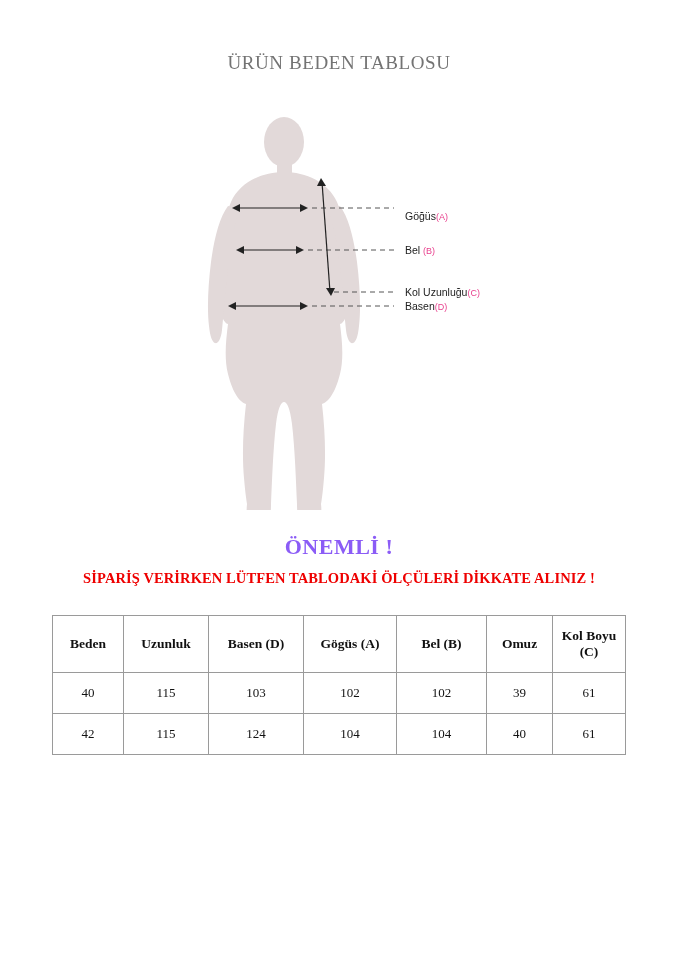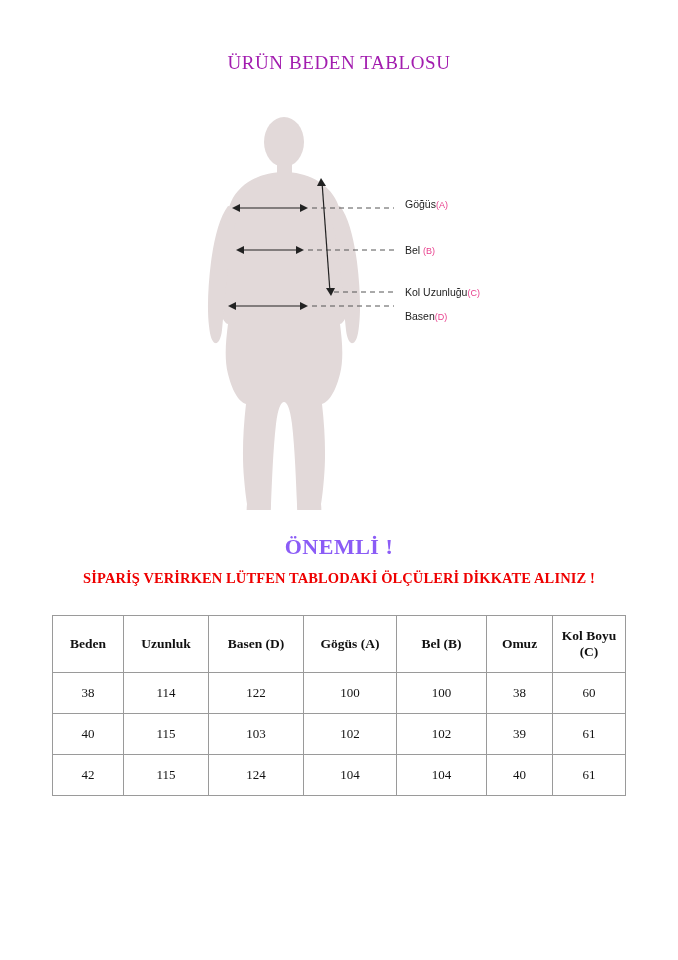--- a/index.html
+++ b/index.html
@@ -19,21 +19,21 @@
   
   .page-title {
     position: absolute;
     top: 52px;
     left: 0;
     width: 678px;
     text-align: center;
     font-family: "Liberation Serif", serif;
     font-size: 19px;
     letter-spacing: 0.6px;
-    color: #a21caf;
+    color: #737373;
   }
 
   
   .figure-area {
     position: absolute;
     top: 110px;
     left: 0;
     width: 678px;
     height: 400px;
   }
@@ -194,34 +194,34 @@
     <line x1="334" y1="182" x2="394" y2="182" stroke="#555" stroke-width="1" stroke-dasharray="5,4"></line>
 
     <g stroke="#222222" stroke-width="1.2" fill="none">
       <line x1="232" y1="196" x2="304" y2="196"></line>
     </g>
     <polygon points="228,196 236,192 236,200" fill="#222222"></polygon>
     <polygon points="308,196 300,192 300,200" fill="#222222"></polygon>
     <line x1="312" y1="196" x2="394" y2="196" stroke="#555" stroke-width="1" stroke-dasharray="5,4"></line>
   </svg>
 
-  <div class="measure-label" style="top:88px; left:405px;">
+  <div class="measure-label" style="top:100px; left:405px;">
     <span>Göğüs</span><span class="code">(A)</span>
   </div>
 
   <div class="measure-label" style="top:134px; left:405px;">
     <span>Bel</span>
     <span class="code">(B)</span>
   </div>
 
   <div class="measure-label" style="top:176px; left:405px;">
     <span>Kol Uzunluğu</span><span class="code">(C)</span>
   </div>
 
-  <div class="measure-label" style="top:200px; left:405px;">
+  <div class="measure-label" style="top:190px; left:405px;">
     <span>Basen</span><span class="code">(D)</span>
   </div>
 
 </div>
 
 <div class="important">ÖNEMLİ !</div>
 
 <div class="important-sub">SİPARİŞ VERİRKEN LÜTFEN TABLODAKİ ÖLÇÜLERİ DİKKATE ALINIZ !</div>
 
 <div class="size-table-wrap">
@@ -241,29 +241,20 @@
         <th>Uzunluk</th>
         <th>Basen (D)</th>
         <th>Gögüs (A)</th>
         <th>Bel (B)</th>
         <th>Omuz</th>
         <th>Kol Boyu (C)</th>
       </tr>
     </thead>
     <tbody>
       <tr>
-        <td>38</td>
-        <td>114</td>
-        <td>122</td>
-        <td>100</td>
-        <td>100</td>
-        <td>38</td>
-        <td>60</td>
-      </tr>
-      <tr>
         <td>40</td>
         <td>115</td>
         <td>103</td>
         <td>102</td>
         <td>102</td>
         <td>39</td>
         <td>61</td>
       </tr>
       <tr>
         <td>42</td>

